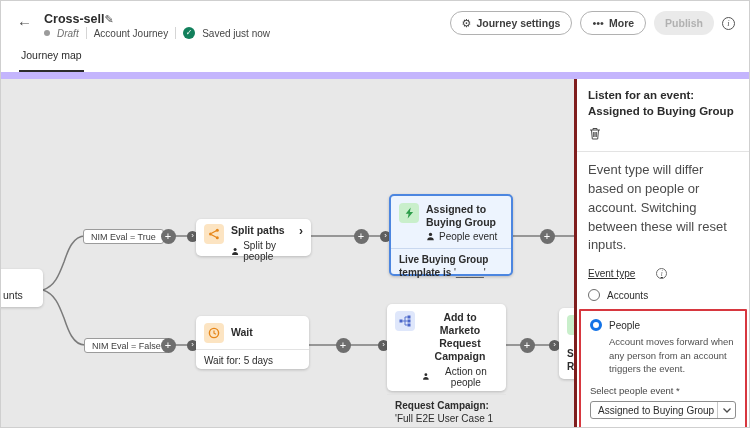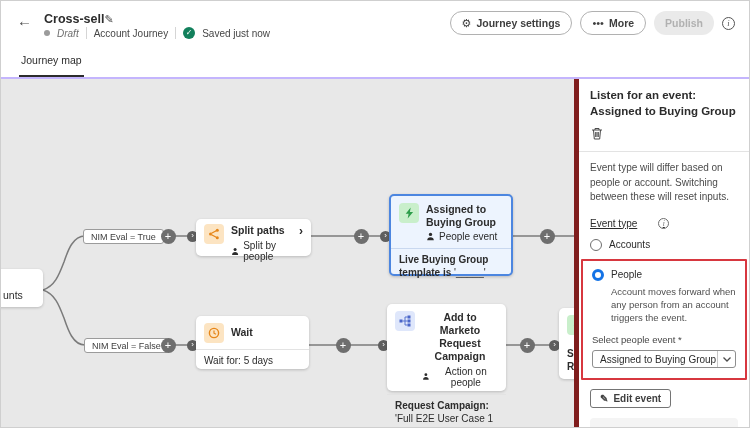--- a/index.html
+++ b/index.html
@@ -19,21 +19,21 @@
   .draft { font-style:italic; color:#6e6e6e; }
   .vsep { width:1px; height:12px; background:#d5d5d5; }
   .chk { width:12px; height:12px; border-radius:50%; background:#12805c; color:#fff; font-size:8px; line-height:12px; text-align:center; }
   .hdr-right { display:flex; align-items:center; gap:8px; }
   .btn { display:flex; align-items:center; gap:5px; border:1px solid #b1b1b1; border-radius:13px; background:#fff; height:24px; padding:0 11px; font-size:10.5px; font-weight:bold; color:#3e3e3e; cursor:pointer; }
   .btn .b-ico { font-size:11px; font-weight:normal; }
   .btn-disabled { background:#eaeaea; border:none; color:#b1b1b1; cursor:default; }
   .info-circ { width:13px; height:13px; border:1px solid #545454; border-radius:50%; font-size:8.5px; line-height:11px; text-align:center; color:#545454; font-family:"Liberation Serif",serif; font-style:italic; cursor:pointer; }
 
   
-  .tabbar { height:34px; padding:0 18px; display:flex; align-items:flex-end; background:#fff; border-bottom:2px solid #c4b5fd; }
+  .tabbar { height:34px; padding:0 18px; display:flex; align-items:flex-end; background:#fff; border-bottom:7px solid #c4b5fd; }
   .tab { font-size:10.5px; color:#2c2c2c; padding:0 2px 9px 2px; border-bottom:2px solid #2c2c2c; font-weight:normal; cursor:pointer; }
 
   
   .body { display:flex; height:348px; }
   .canvas { position:relative; width:575px; height:348px; background:#e8e8e8; overflow:hidden; }
   .canvas svg.wires { position:absolute; left:0; top:0; }
 
   .pill-label { position:absolute; background:#fff; border:1px solid #9b9b9b; border-radius:3px; font-size:9px; color:#3e3e3e; padding:1px 7px; height:15px; line-height:12px; white-space:nowrap; }
   .plus-btn { position:absolute; width:15px; height:15px; border-radius:50%; background:#6e6e6e; color:#fff; font-size:11px; line-height:14px; text-align:center; cursor:pointer; }
   .entry { position:absolute; width:11px; height:11px; border-radius:50%; background:#5f5f5f; color:#fff; font-size:8px; line-height:10px; text-align:center; }
@@ -49,25 +49,25 @@
   .n-div { border-top:1px solid #e3e3e3; margin:2px 0 0 0; }
   .n-detail { padding:4px 8px 6px 8px; font-size:10px; line-height:1.3; }
   .chev-r { margin-left:auto; font-weight:bold; font-size:12px; color:#2c2c2c; }
 
   .stacked::before, .stacked::after { content:""; position:absolute; left:4px; right:4px; bottom:-4px; height:6px; background:#fdfdfd; border-radius:0 0 5px 5px; box-shadow:0 1px 2px rgba(0,0,0,.18); z-index:-1; }
   .stacked::after { left:9px; right:9px; bottom:-8px; background:#f6f6f6; z-index:-2; }
 
   .node-selected { background:#edf4fe; border:2px solid #4c86e0; }
 
   
-  .panel { width:175px; background:#fff; border-left:5px solid #7f1d1d; padding:9px 11px 0 11px; font-size:10px; position:relative; }
+  .panel { width:175px; background:#fff; border-left:3px solid #7f1d1d; padding:9px 11px 0 11px; font-size:10px; position:relative; }
   .p-title { font-size:11.5px; font-weight:bold; line-height:1.35; color:#2c2c2c; }
   .trash { margin:8px 0 0 1px; cursor:pointer; }
   .p-div { border-top:1px solid #e3e3e3; margin:9px -11px; }
-  .p-intro { font-size:10px; color:#4b4b4b; line-height:1.45; }
+  .p-intro { font-size:13px; color:#4b4b4b; line-height:1.45; }
   .evt-label { display:flex; align-items:center; gap:21px; margin-top:13px; font-size:10px; color:#2c2c2c;text-decoration:underline; }
   .info-sm { width:11px; height:11px; border:1px solid #6e6e6e; border-radius:50%; font-size:7.5px; line-height:9px; text-align:center; color:#6e6e6e; font-family:"Liberation Serif",serif; font-style:italic; }
   .radio-row { display:flex; align-items:center; gap:7px; margin-top:10px; cursor:pointer; }
   .radio { width:12px; height:12px; border-radius:50%; border:1.5px solid #6e6e6e; background:#fff; flex:none; }
   .radio.sel { border:3.5px solid #1473e6; }
   .r-label { font-size:10px; color:#2c2c2c; }
   .red-box { border:2.5px solid #d7373f; border-radius:1px; margin:8px -9px 0 -9px; padding:4px 9px 10px 9px; }
   .red-box .radio-row { margin-top:4px; }
   .p-desc { font-size:9.5px; color:#505050; line-height:1.4; margin:4px 0 0 19px; }
   .sel-label { font-size:9.5px; color:#464646; margin-top:10px; }

